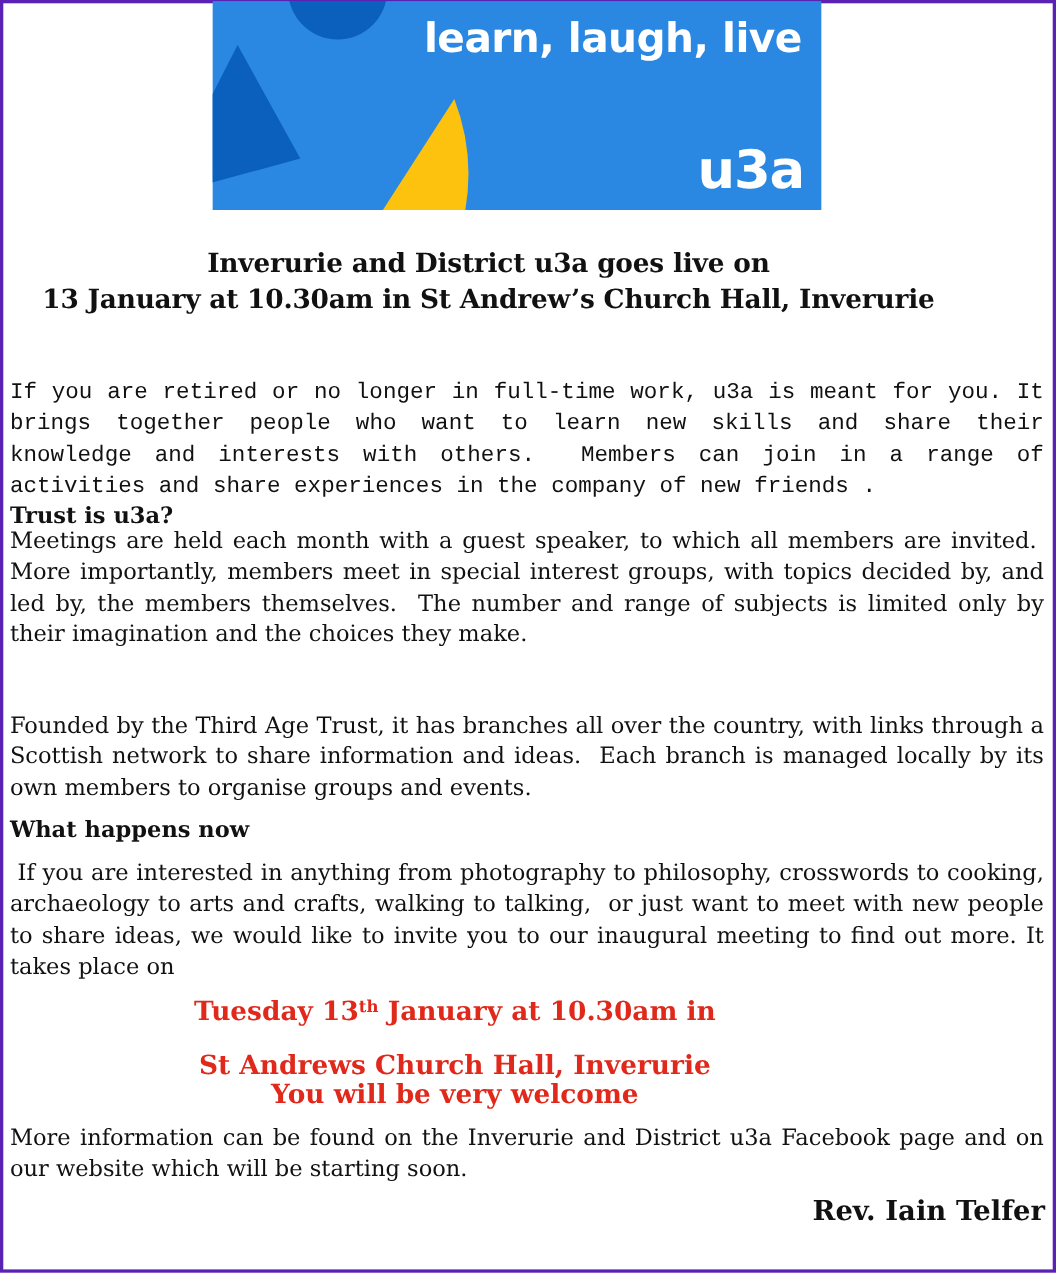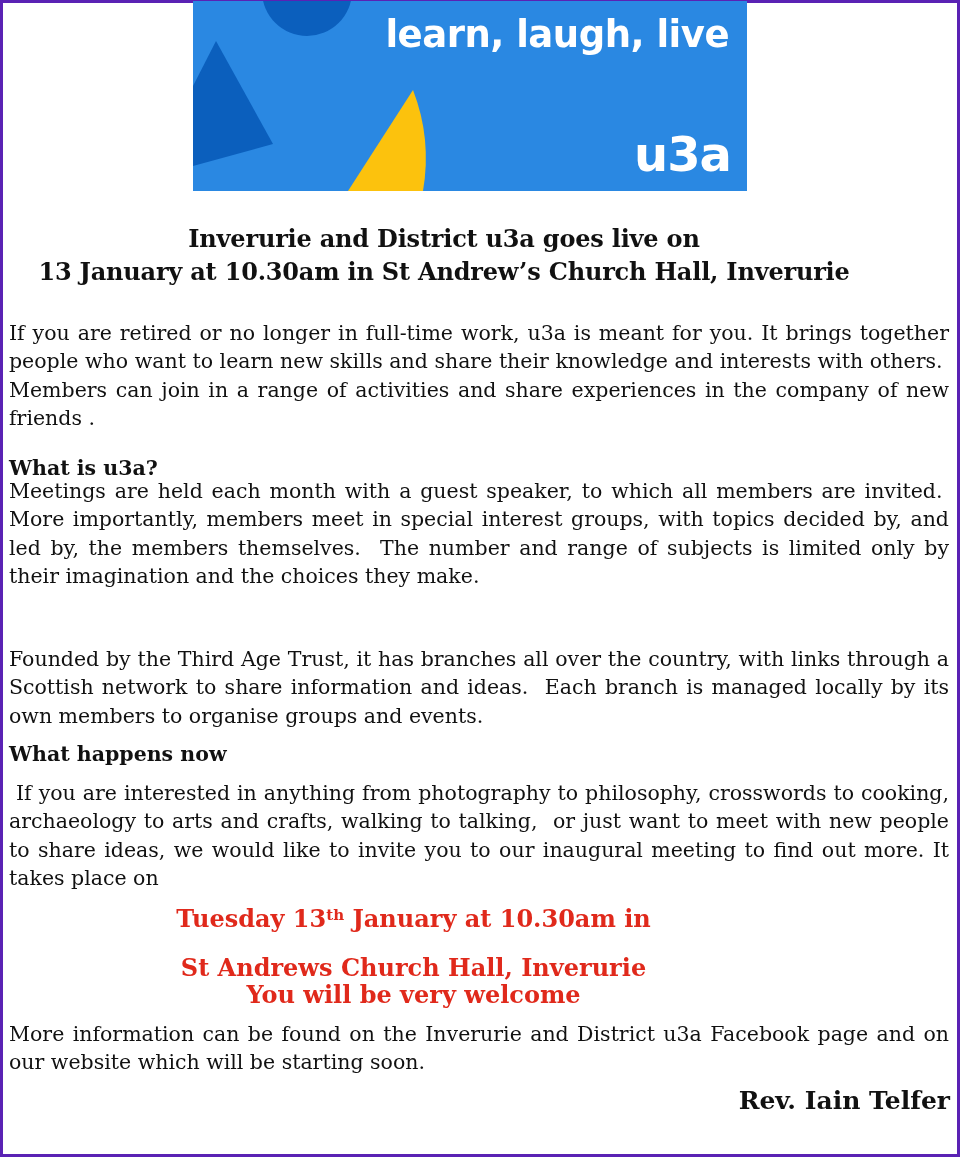--- a/index.html
+++ b/index.html
@@ -50,26 +50,26 @@
     <text x="536" y="46" text-anchor="end" fill="#ffffff" font-family="DejaVu Sans, sans-serif" font-size="37" font-weight="bold" letter-spacing="-0.5">learn, laugh, live</text>
     <text x="538" y="170" text-anchor="end" fill="#ffffff" font-family="DejaVu Sans, sans-serif" font-size="48" font-weight="bold" letter-spacing="-1">u3a</text>
   </svg>
 </div>
 
 <div class="title">
   <div>Inverurie and District u3a goes live on</div>
   <div>13 January at 10.30am in St Andrew’s Church Hall, Inverurie</div>
 </div>
 
-<div class="content" style="top:319px;">
+<div class="content" style="top:344px;font-family:Liberation Mono, monospace;">
   <p class="para lastline">If you are retired or no longer in full-time work, u3a is meant for you. It brings together people who want to learn new skills and share their knowledge and interests with others.&nbsp; Members can join in a range of activities and share experiences in the company of new friends .</p>
 </div>
 
 <div class="content" style="top:454px;">
-  <p class="heading">What is u3a?</p>
+  <p class="heading">Trust is u3a?</p>
 </div>
 
 <div class="content" style="top:477px;">
   <p class="para lastline">Meetings are held each month with a guest speaker, to which all members are invited.&nbsp; More importantly, members meet in special interest groups, with topics decided by, and led by, the members themselves.&nbsp; The number and range of subjects is limited only by their imagination and the choices they make.</p>
 </div>
 
 <div class="content" style="top:645px;">
   <p class="para lastline">Founded by the Third Age Trust, it has branches all over the country, with links through a Scottish network to share information and ideas.&nbsp; Each branch is managed locally by its own members to organise groups and events.</p>
 </div>
 

